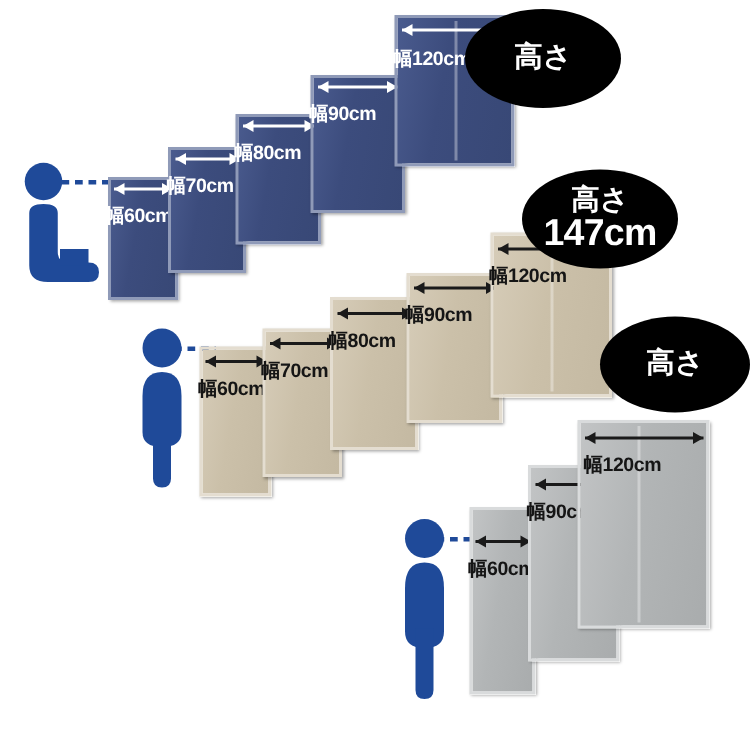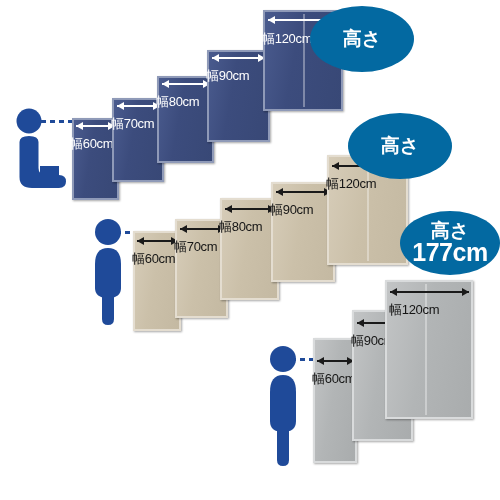--- a/index.html
+++ b/index.html
@@ -68,31 +68,31 @@
   .dim.light .head.l { border-right-color: #ffffff; }
   .dim.light .head.r { border-left-color: #ffffff; }
   .dim.dark .bar { background: #1a1a1a; }
   .dim.dark .head.l { border-right-color: #1a1a1a; }
   .dim.dark .head.r { border-left-color: #1a1a1a; }
 
   .dim-label {
     position: absolute;
     white-space: nowrap;
     font-size: 13px;
-    font-weight: 400;
+    font-weight: 700;
     letter-spacing: -0.3px;
     line-height: 1;
   }
   .dim-label.light { color: #ffffff; }
   .dim-label.dark { color: #151515; }
 
   .badge {
     position: absolute;
     border-radius: 50%;
-    background: #0369a1;
+    background: #000000;
     color: #ffffff;
     display: flex;
     flex-direction: column;
     align-items: center;
     justify-content: center;
     text-align: right;
     font-weight: 700;
     line-height: 1.02;
     box-shadow: 0 0 0 0 rgba(0,0,0,0);
   }
@@ -224,20 +224,21 @@
     </div>
     <div class="dim dark" style="left:332px; top:166px; width:72px;">
       <div class="bar"></div>
         <div class="head l"></div>
         <div class="head r"></div>
     </div>
     <div class="dim-label dark" style="left:326px; top:177px;">幅120cm</div>
 
     <div class="badge" style="left:348px; top:113px; width:104px; height:66px;">
       <span class="l1">高さ</span>
+      <span class="l2">147cm</span>
     </div>
   </div>
 
   <div>
 
     <div class="figure" style="left:263px; top:345px;">
       <svg width="46" height="125" viewBox="0 0 46 125">
         <circle cx="20" cy="14" r="13" fill="#1f4a99"></circle>
         <path d="M20,30 q13,0 13,17 L33,76 q0,11 -13,11 q-13,0 -13,-11 L7,47 q0,-17 13,-17 Z" fill="#1f4a99"></path>
         <path d="M14,74 L26,74 L26,115 q0,6 -6,6 q-6,0 -6,-6 Z" fill="#1f4a99"></path>
@@ -267,17 +268,16 @@
     </div>
     <div class="dim dark" style="left:390px; top:292px; width:79px;">
       <div class="bar"></div>
         <div class="head l"></div>
         <div class="head r"></div>
     </div>
     <div class="dim-label dark" style="left:389px; top:303px;">幅120cm</div>
 
     <div class="badge" style="left:400px; top:211px; width:100px; height:64px;">
       <span class="l1">高さ</span>
-      <span class="l2">177cm</span>
     </div>
   </div>
 
 </div>
 
 </body></html>

